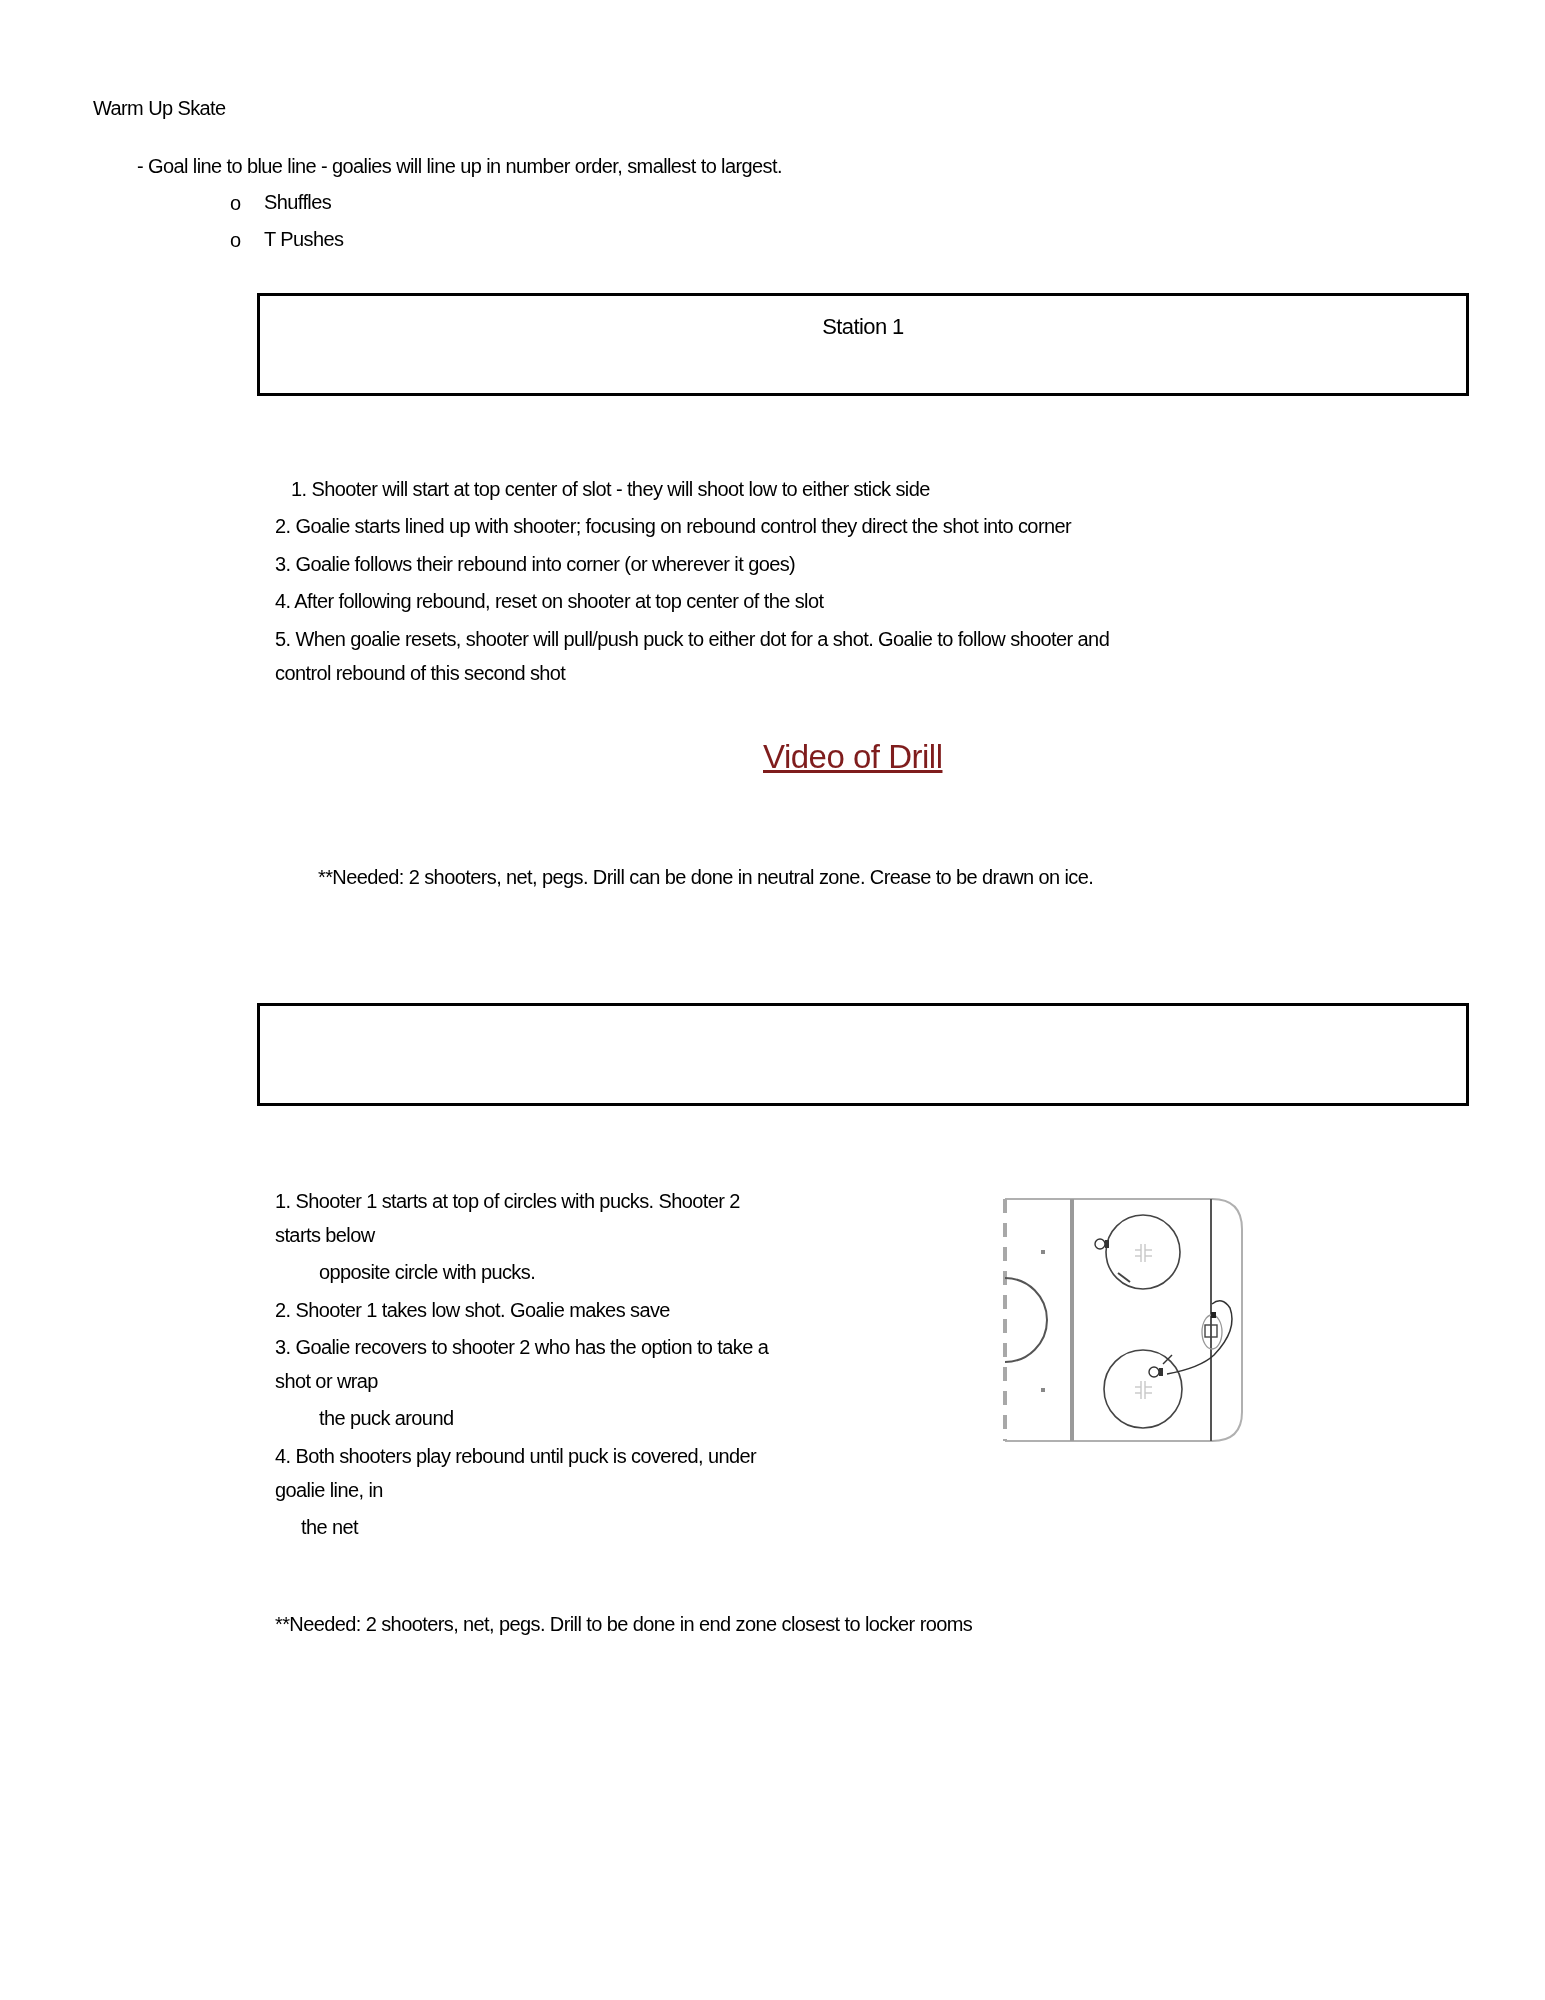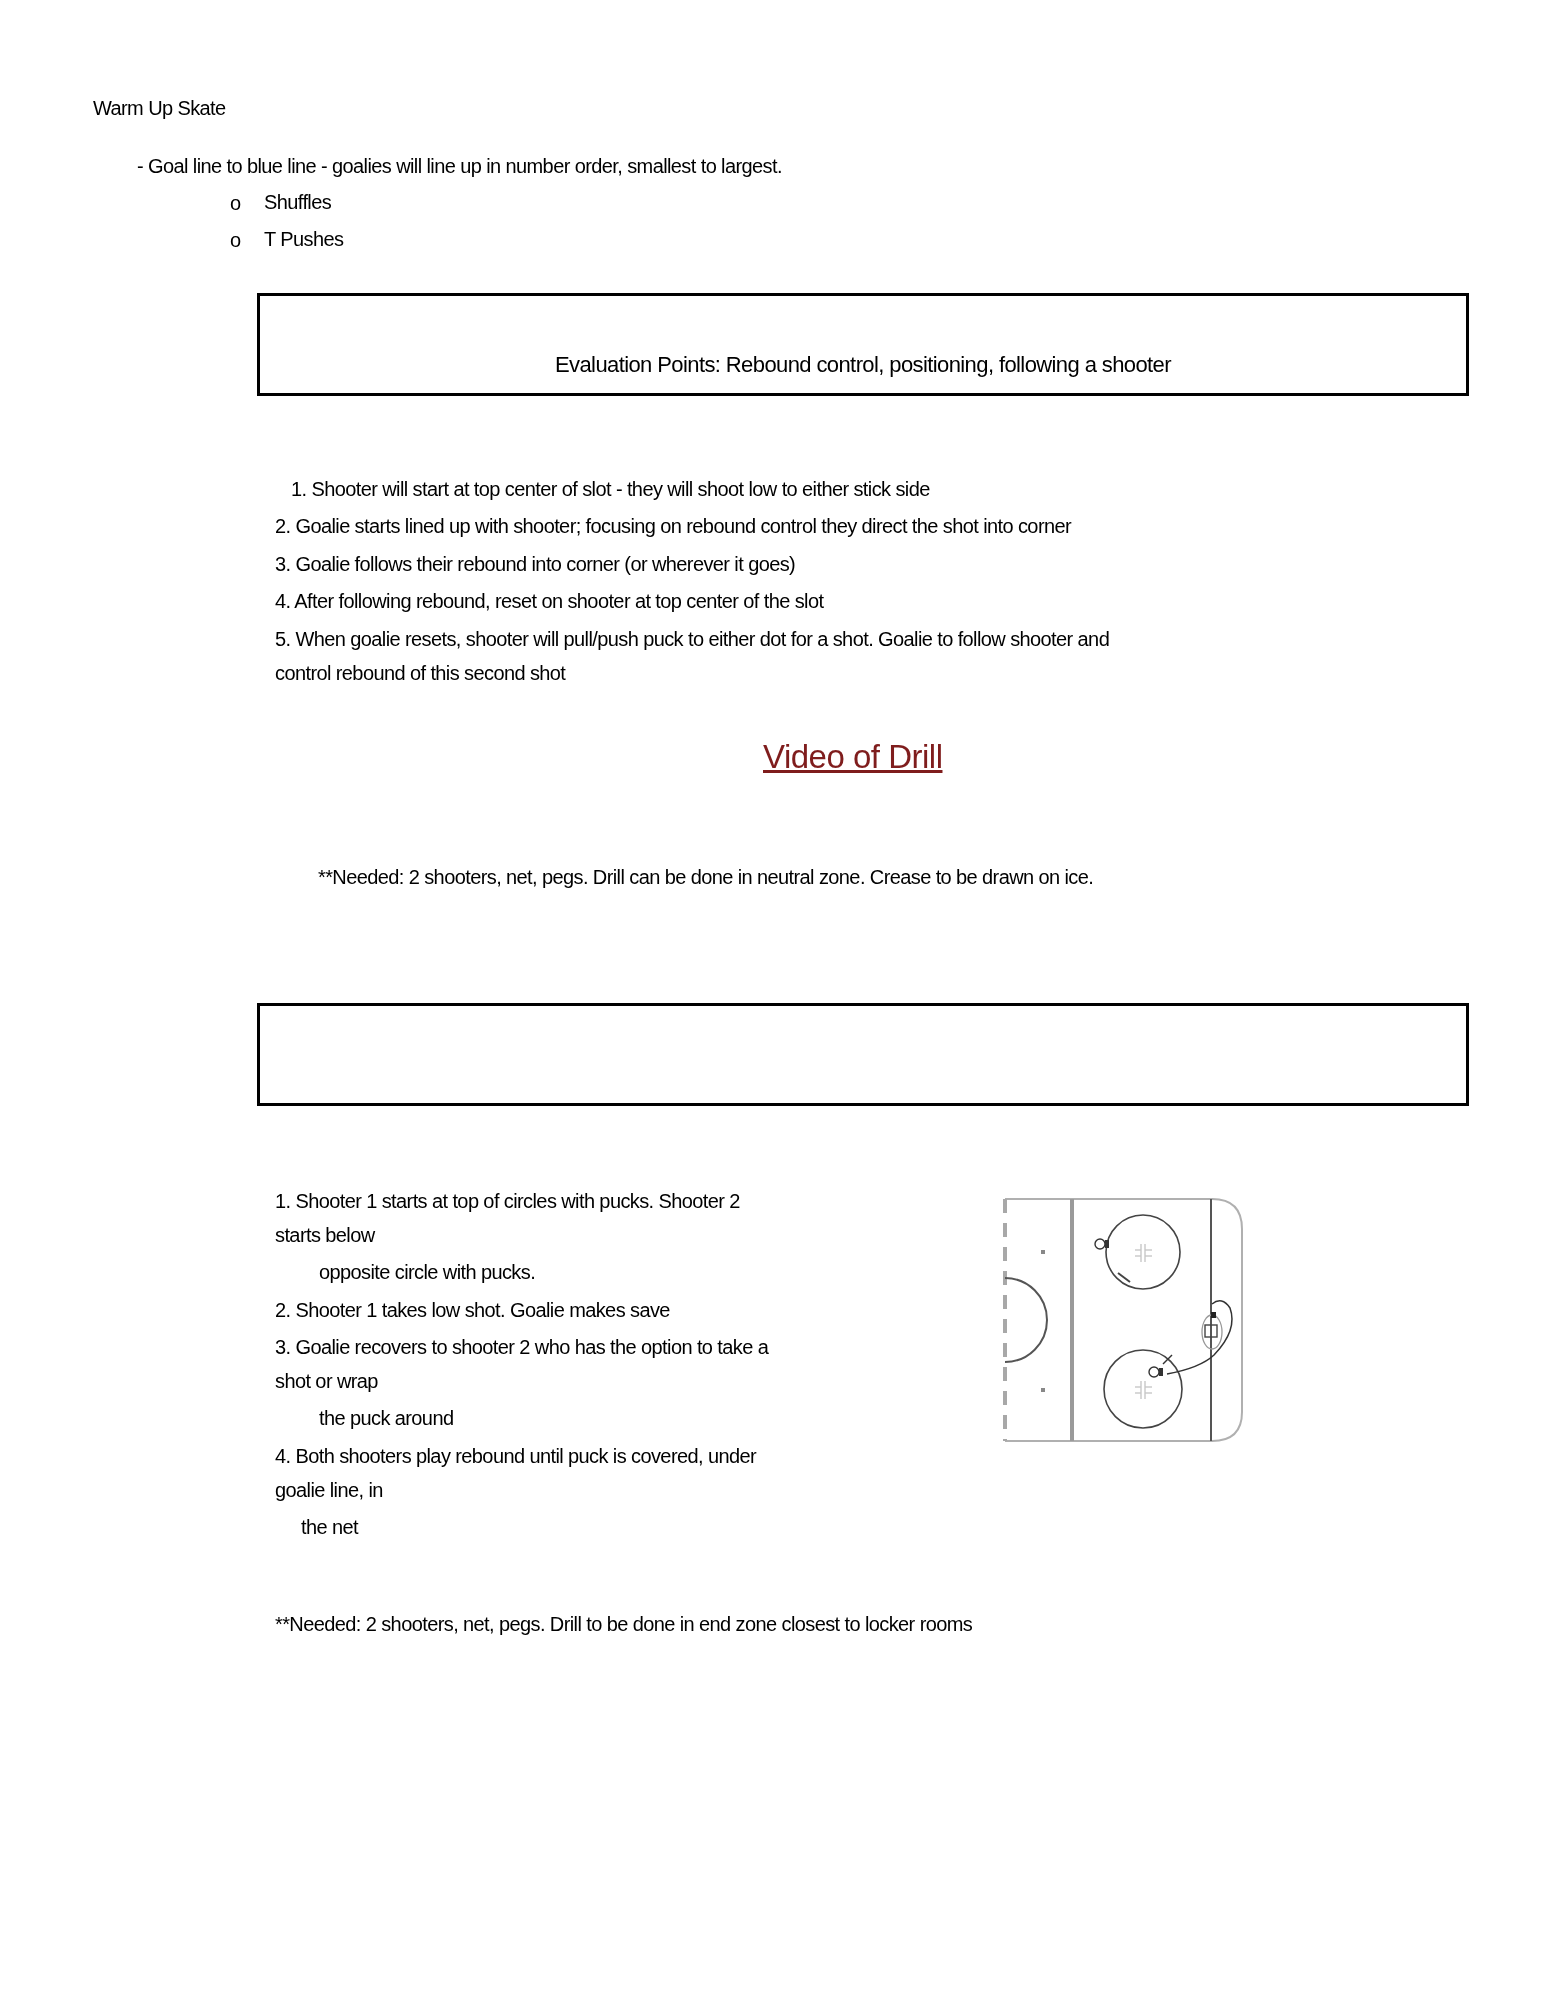--- a/index.html
+++ b/index.html
@@ -17,21 +17,21 @@
 <body>
 
 <div class="t" style="left:93px; top:95px;">Warm Up Skate</div>
 <div class="t" style="left:137px; top:153px;">- Goal line to blue line  - goalies will line up in number order, smallest to largest.</div>
 <div class="t bullet-o" style="left:230px; top:190px;">o</div>
 <div class="t" style="left:264px; top:189px;">Shuffles</div>
 <div class="t bullet-o" style="left:230px; top:227px;">o</div>
 <div class="t" style="left:264px; top:226px;">T Pushes</div>
 
 <div class="box" style="left:257px; top:293px; width:1212px; height:103px;">
-  <div class="line" style="top:56px;">Evaluation Points: Rebound control, positioning, following a shooter</div>
+  <div class="line" style="top:18px;">Station 1</div>
 </div>
 
 <div class="t" style="left:275px; top:476px;margin-left:16px;">1. Shooter will start at top center of slot - they will shoot low to either stick side</div>
 <div class="t" style="left:275px; top:513px;">2. Goalie starts lined up with shooter; focusing on rebound control they direct the shot into corner</div>
 <div class="t" style="left:275px; top:551px;">3. Goalie follows their rebound into corner (or wherever it goes)</div>
 <div class="t" style="left:275px; top:588px;">4. After following rebound, reset on shooter at top center of the slot</div>
 <div class="t" style="left:275px; top:626px;">5. When goalie resets, shooter will pull/push puck to either dot for a shot. Goalie to follow shooter and</div>
 <div class="t" style="left:275px; top:660px;">control rebound of this second shot</div>
 
 <a class="t link" style="left:763px; top:738px;">Video of Drill</a>

